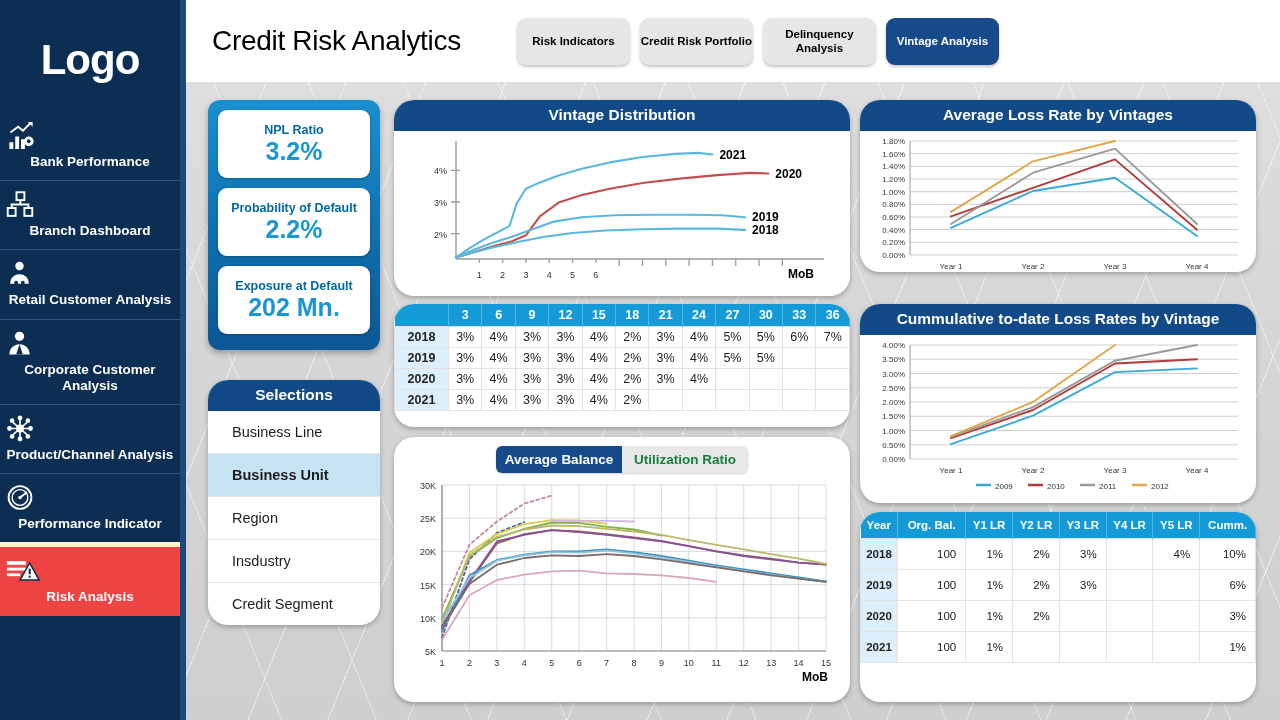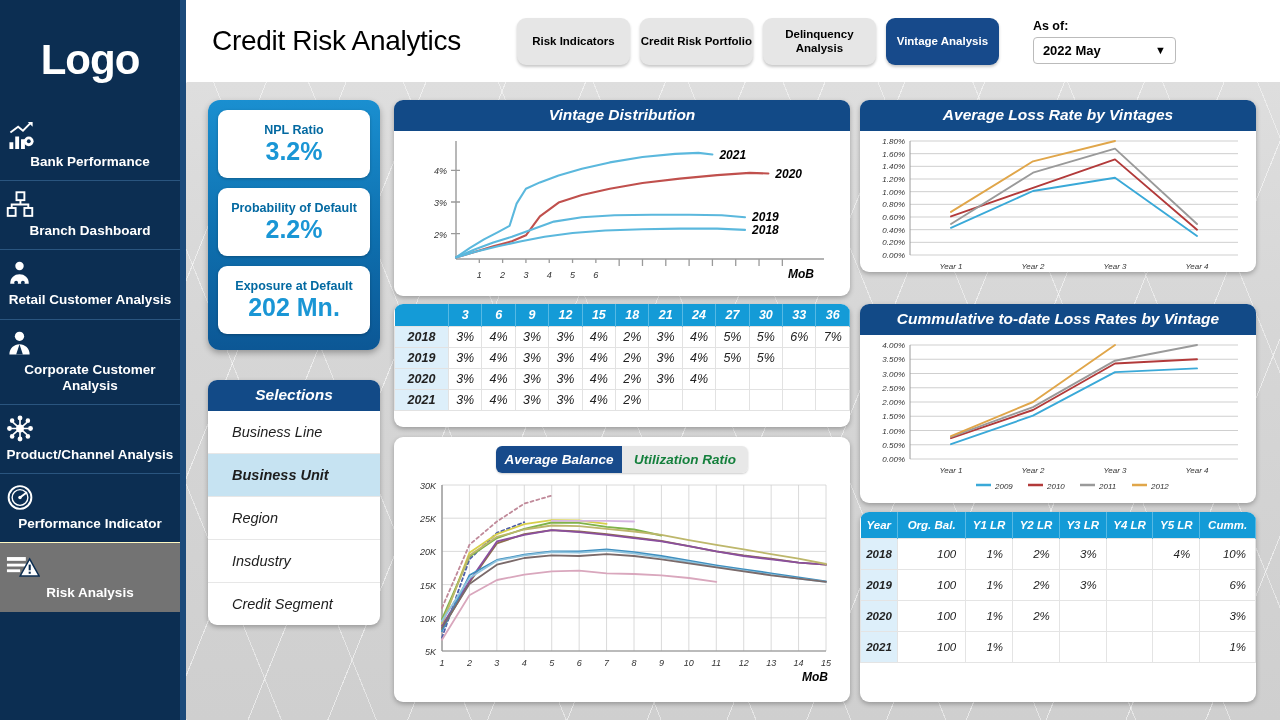--- a/index.html
+++ b/index.html
@@ -33,22 +33,22 @@
     border-top: 1px solid #2a557f;
     cursor: pointer;
   }
   .nav-item .ico { display:block; height: 30px; margin-bottom: 3px; }
   .nav-item .ico svg { height: 29px; fill: #ffffff; }
   .nav-item .lbl {
     color: #ffffff; font-size: 13.5px; font-weight: bold; line-height: 1.2;
     display:block;
   }
   .nav-item.active {
-    background: #737373;
-    border-top: 1px solid #fef9c3;
+    background: #ef4444;
+    border-top: 5px solid #fef9c3;
   }
   .nav-item.first { border-top: none; }
 
   
   .main {
     position: absolute; left: 186px; top: 0;
     width: 1094px; height: 720px;
     background: #ffffff;
   }
   .topbar {
@@ -97,24 +97,23 @@
     width: 1094px; height: 638px;
     background:
       repeating-linear-gradient(112deg, rgba(255,255,255,0.55) 0px, rgba(255,255,255,0.55) 1px, rgba(0,0,0,0) 1px, rgba(0,0,0,0) 74px),
       repeating-linear-gradient(68deg, rgba(255,255,255,0.45) 0px, rgba(255,255,255,0.45) 1px, rgba(0,0,0,0) 1px, rgba(0,0,0,0) 88px),
       linear-gradient(180deg, #dedede 0%, #d6d6d6 40%, #cfcfcf 100%);
   }
 
   .panel { position:absolute; }
   .card {
     background:#fff;
-    border-radius: 9px;
+    border-radius: 20px;
     box-shadow: 0 2px 5px rgba(0,0,0,0.28);
     overflow:hidden;
-    font-style:italic;
   }
   .card-head {
     background: #124a87;
     color:#fff; font-size: 15.5px; font-weight: bold;
     text-align:center;
     padding: 6px 0 7px 0;
   }
 
   
   .kpi-wrap {
@@ -306,27 +305,20 @@
   <div class="topbar">
     <div class="page-title">Credit Risk Analytics</div>
 
     <div class="tabs">
       <div class="tab">Risk Indicators</div>
       <div class="tab">Credit Risk Portfolio</div>
       <div class="tab">Delinquency Analysis</div>
       <div class="tab active">Vintage Analysis</div>
     </div>
 
-    <div class="asof">
-      <div class="asof-label">As of:</div>
-      <div class="asof-select">
-        <span>2022 May</span>
-        <span class="caret">▼</span>
-      </div>
-    </div>
   </div>
 
   <div class="canvas">
 
     <div class="panel kpi-wrap">
       <div class="kpi">
         <div class="kpi-label">NPL Ratio</div>
         <div class="kpi-value">3.2%</div>
       </div>
       <div class="kpi">

